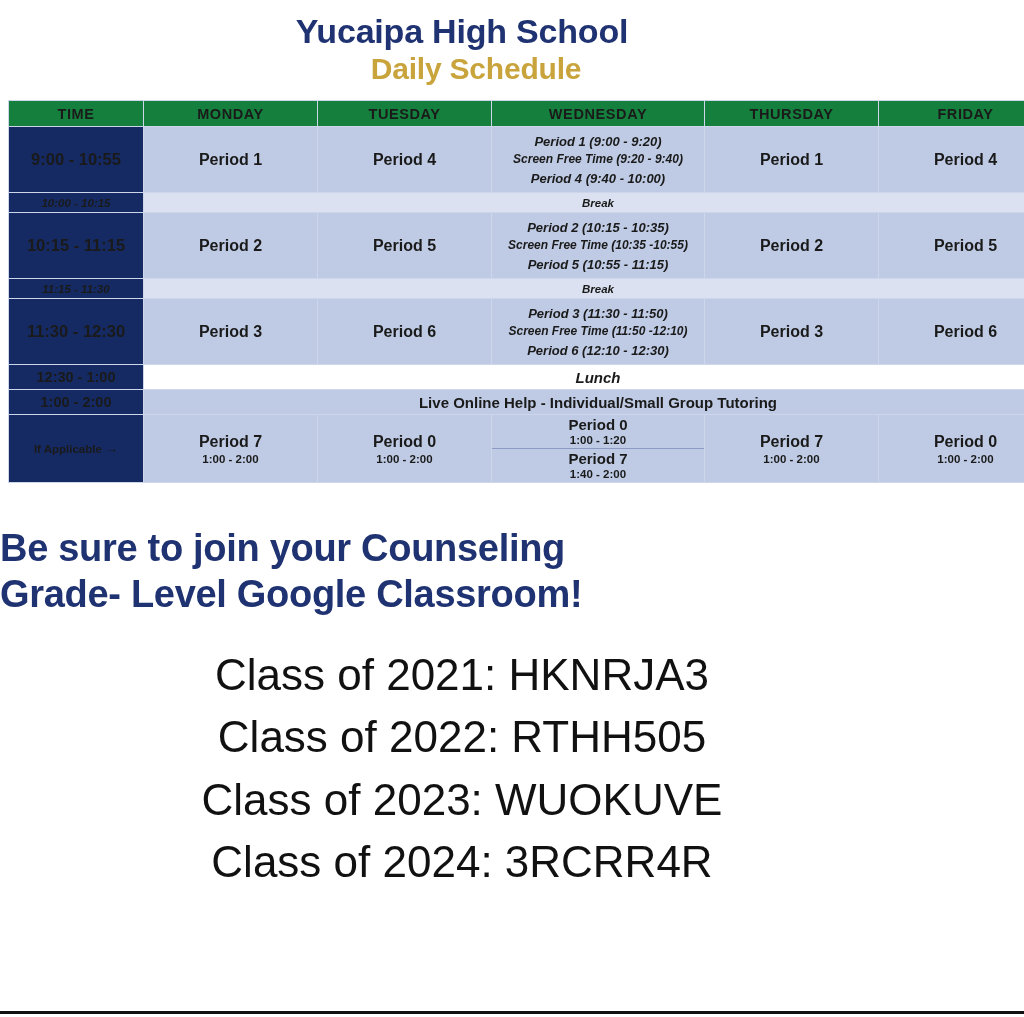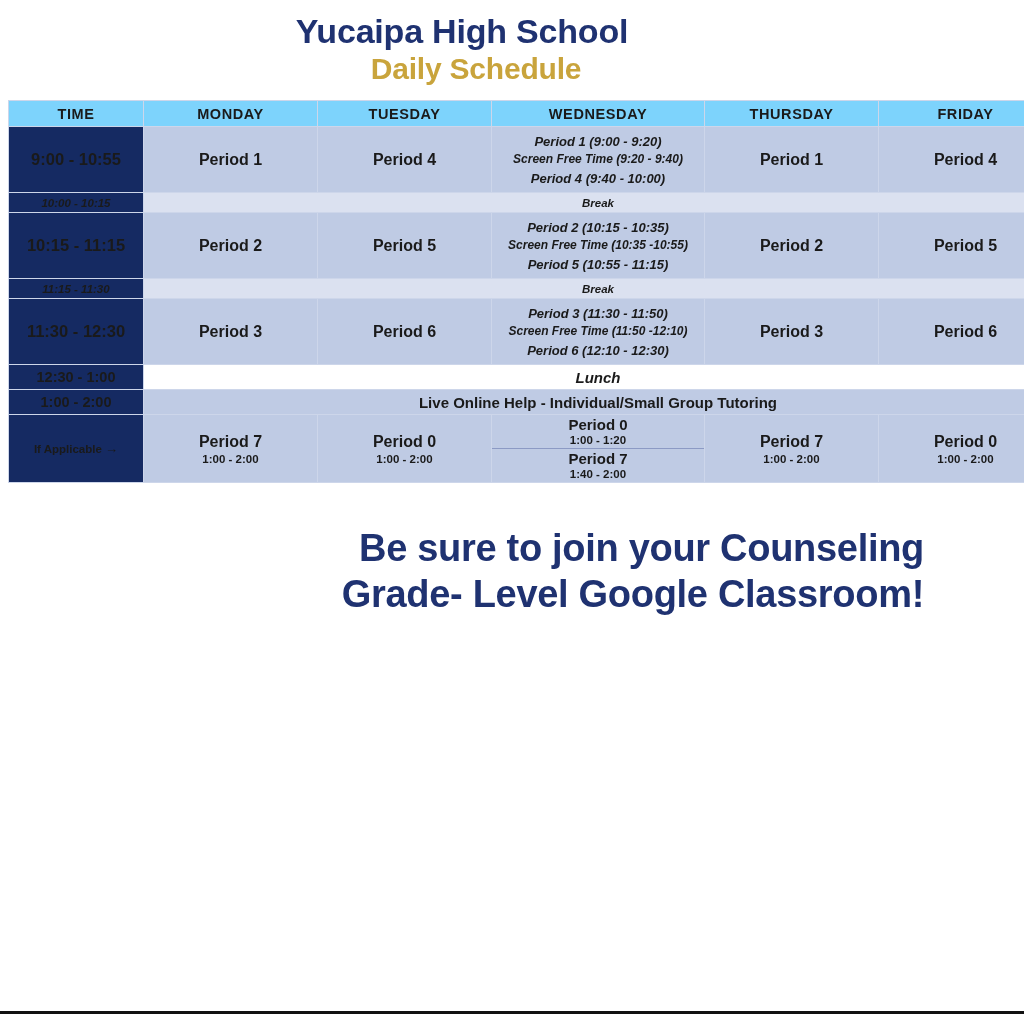--- a/index.html
+++ b/index.html
@@ -57,21 +57,21 @@
     color: #1a1a1a;
   }
 
   
   col.c-time { width: 135px; }
   col.c-day  { width: 174px; }
   col.c-wed  { width: 213px; }
 
   
   thead th {
-    background: #7dd3fc;
+    background: #15803d;
     color: #ffffff;
     font-size: 14.5px;
     font-weight: bold;
     letter-spacing: 0.6px;
     height: 26px;
     border: 1px solid #152a62;
   }
 
   
   td.time {
@@ -165,21 +165,21 @@
     align-items: center;
     justify-content: center;
   }
   td.split .half.top { border-bottom: 1px solid #8c9ac4; }
   td.split .sp-name { font-weight: bold; font-size: 15px; }
   td.split .sp-time { font-size: 11.5px; font-weight: bold; margin-top: 1px; text-align: center; }
 
   
   .announce {
     margin-top: 42px;
-    text-align: right;
+    text-align: left;
     color: #1f3271;
     font-weight: bold;
     font-size: 38px;
     line-height: 1.22;
     letter-spacing: -0.3px;
   }
   .announce .ln { display: block; }
 
   .class-list {
     margin-top: 26px;
@@ -327,15 +327,21 @@
         </tr>
       </tbody>
     </table>
   </div>
 
   <div class="announce">
     <span class="ln">Be sure to join your Counseling</span>
     <span class="ln">Grade- Level Google Classroom!</span>
   </div>
 
+  <div class="class-list">
+    <span class="class-line">Class of 2021: HKNRJA3</span>
+    <span class="class-line">Class of 2022: RTHH505</span>
+    <span class="class-line">Class of 2023: WUOKUVE</span>
+    <span class="class-line">Class of 2024: 3RCRR4R</span>
+  </div>
 
   <div class="bottom-rule"></div>
 </div>
 
 </body></html>

